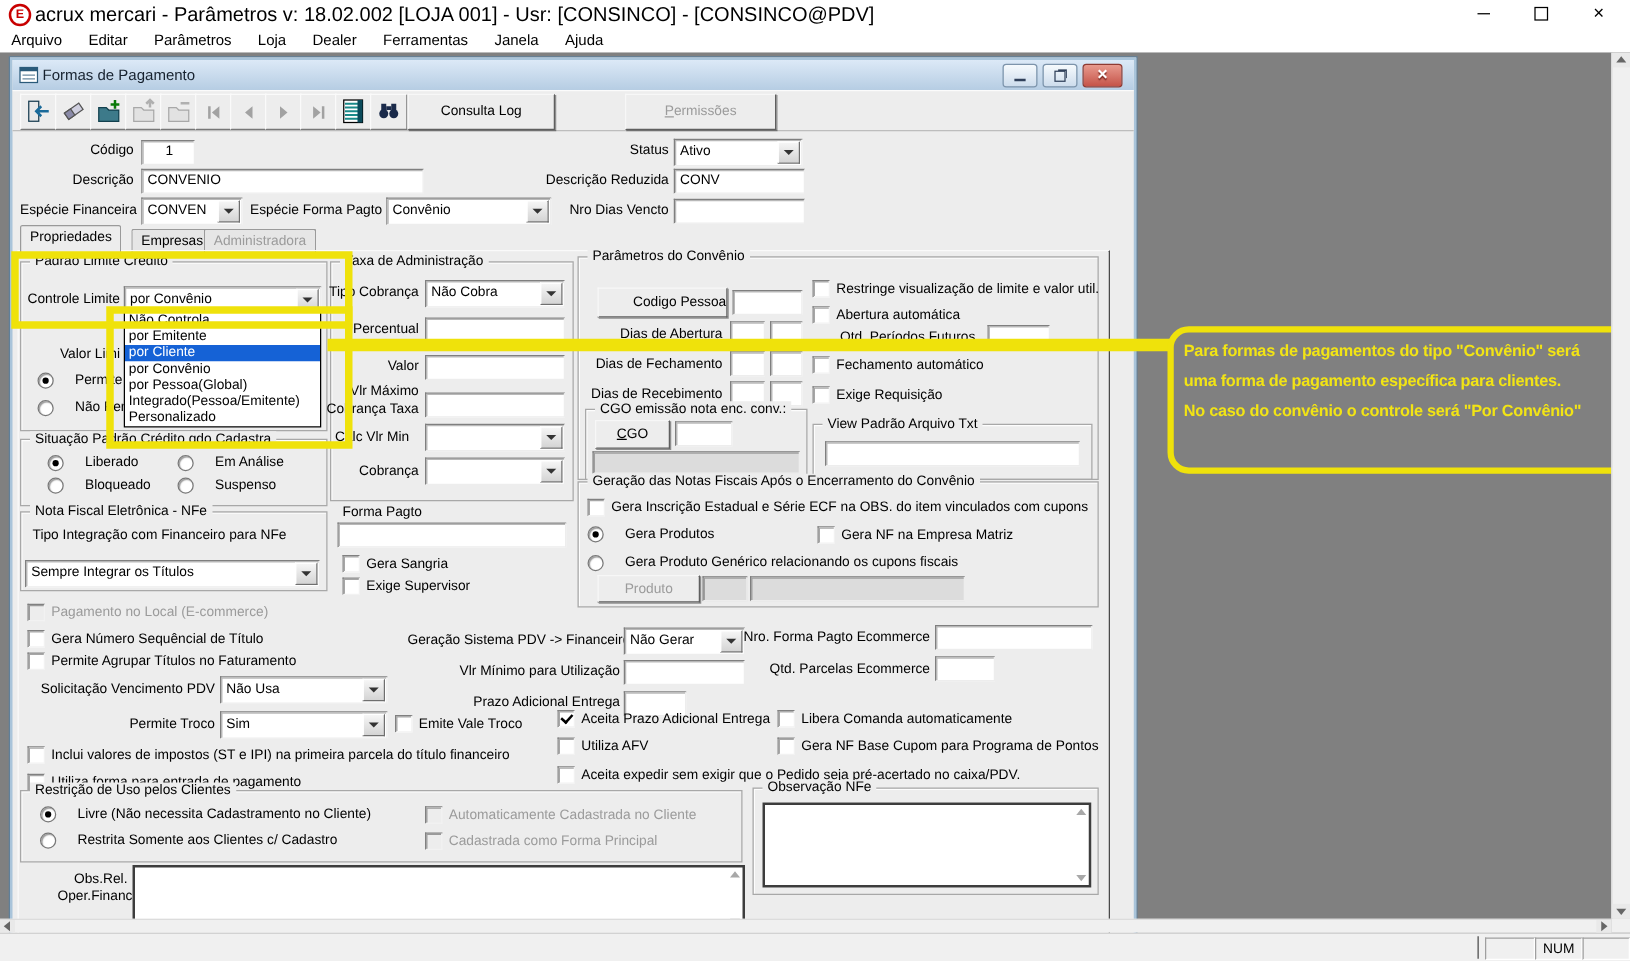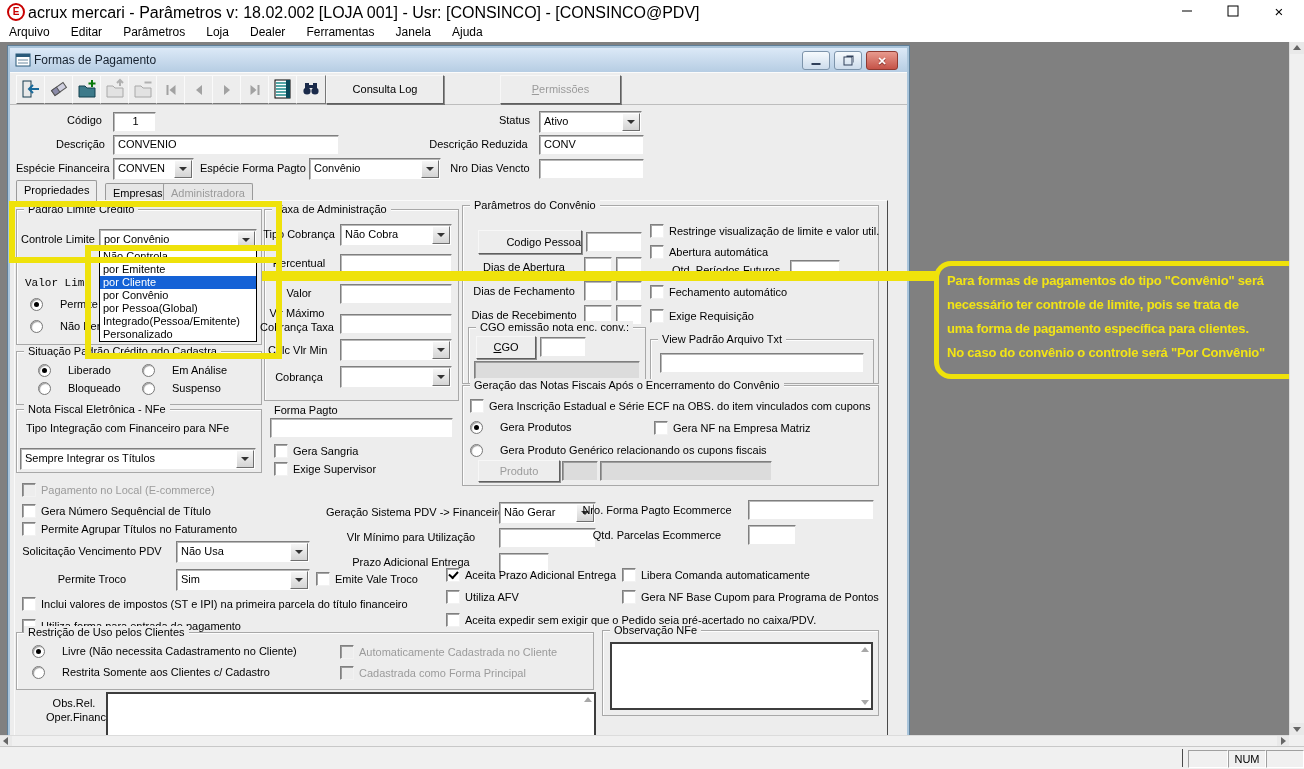--- a/index.html
+++ b/index.html
@@ -1,20 +1,20 @@
 <!DOCTYPE html>
 <html><head>
 <meta charset="utf-8">
 <style>
   html,body{margin:0;padding:0;background:#c0c0c0;}
   #app{position:relative;width:1304px;height:769px;background:#ffffff;overflow:hidden;
        font-family:"Liberation Sans",sans-serif;font-size:11px;color:#000;}
   .abs{position:absolute;}
   .lbl{position:absolute;white-space:nowrap;line-height:13px;}
-  .lblr{text-align:center;}
+  .lblr{text-align:right;}
   .dis{color:#9b9b9b;}
 
   
   .titlebar{position:absolute;left:0;top:0;width:1304px;height:22px;background:#fff;}
   .app-icon{position:absolute;left:7px;top:3px;width:14px;height:14px;border:2px solid #c80000;
             border-radius:50%;color:#c80000;font-weight:bold;font-size:10px;line-height:14px;text-align:center;}
   .title-text{position:absolute;left:28px;top:4px;font-size:16px;white-space:nowrap;}
   .mwbtn{position:absolute;top:0;width:46px;height:22px;}
   .mwbtn span{position:absolute;left:50%;top:50%;transform:translate(-50%,-50%);}
   .mw-min span{width:10px;height:1px;background:#000;}
@@ -287,21 +287,21 @@
       <div class="tabpage" style="left:4px;top:152px;width:872px;height:546px;"></div>
 
       <div class="grp" style="left:6px;top:161px;width:244px;height:134px;">
         <span class="gt">Padrão Limite Crédito</span>
       </div>
       <div class="lbl lblr" style="left:10px;top:185px;width:76px;">Controle Limite</div>
       <div class="combo" style="left:89px;top:181px;width:156px;z-index:4;">
         <span class="cv">por Convênio</span>
           <span class="cb"></span>
       </div>
-      <div class="lbl lblr" style="left:10px;top:229px;width:76px;font-family:Liberation Mono, monospace;">Valor Limi</div>
+      <div class="lbl lblr" style="left:10px;top:229px;width:76px;">Valor Limi</div>
       <div class="rad sel" style="left:20px;top:250px;">
         <span class="dot"></span>
           <span class="txt">Permite A</span>
       </div>
       <div class="rad" style="left:20px;top:272px;">
         <span class="dot"></span>
           <span class="txt">Não Perm</span>
       </div>
 
       <div class="ddl" style="left:89px;top:201px;width:156px;">
@@ -564,21 +564,20 @@
         <span class="sarr dn"></span>
       </div>
 
     </div>
 
     <div class="hl-rect" style="left:9px;top:159px;width:261px;height:50px;"></div>
     <div class="hl-rect" style="left:85px;top:203px;width:185px;height:102px;"></div>
     <div class="hl-line" style="left:262px;top:229px;width:674px;height:10px;"></div>
     <div class="callout" style="left:934px;top:219px;width:352px;height:102px;">
       <div>Para formas de pagamentos do tipo "Convênio" será</div>
-      <div>necessário ter controle de limite, pois se trata de</div>
       <div>uma forma de pagamento específica para clientes.</div>
       <div>No caso do convênio o controle será "Por Convênio"</div>
     </div>
 
     <div class="hscroll">
       <span class="sb-btn" style="left:0;top:0;width:12px;height:11px;">
           <span class="tri l" style="position:absolute;left:3px;top:1px;border-top-width:4px;border-bottom-width:4px;border-right-width:5px;border-right-color:#666;"></span>
         </span>
       <span class="sb-btn" style="right:0;top:0;width:12px;height:11px;">
           <span class="tri r" style="position:absolute;left:4px;top:1px;border-top-width:4px;border-bottom-width:4px;border-left-width:5px;border-left-color:#666;"></span>

